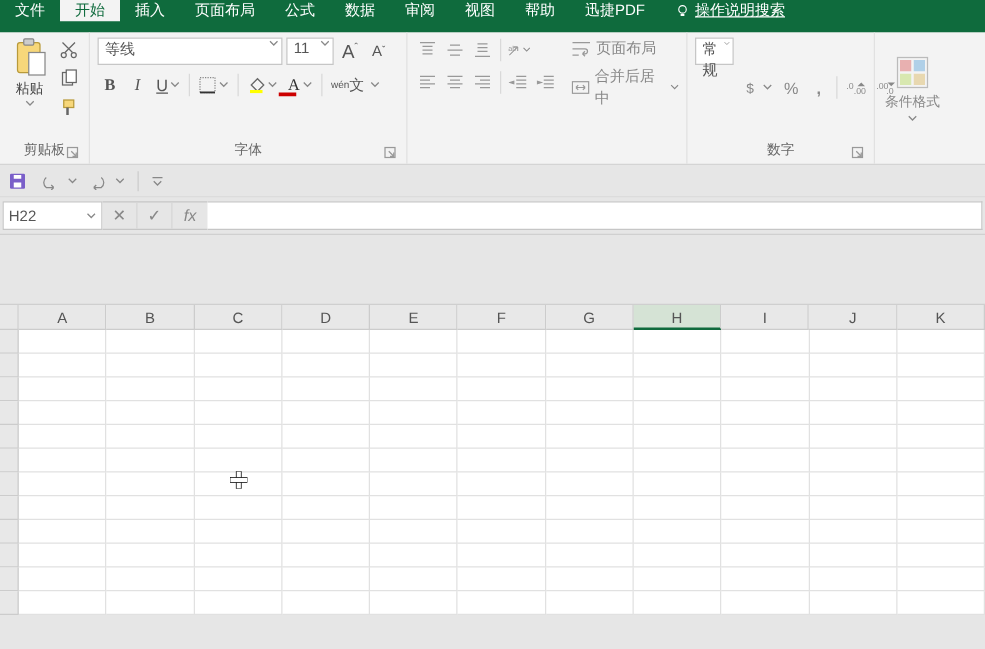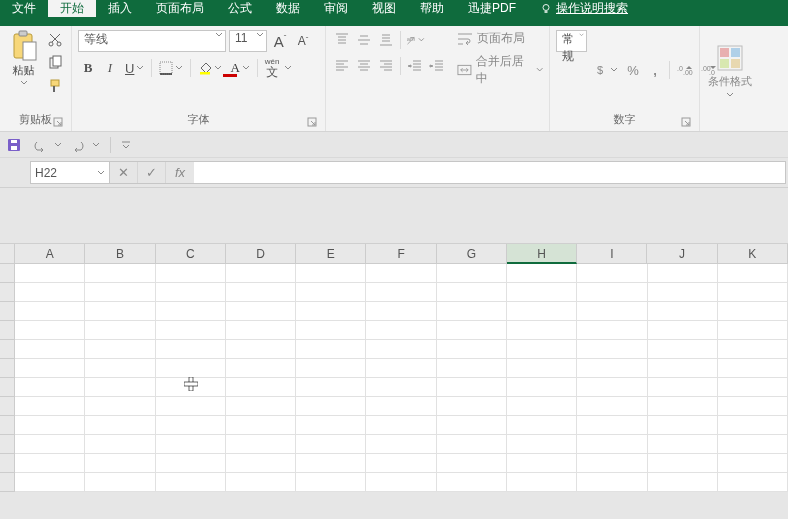--- a/index.html
+++ b/index.html
@@ -51,21 +51,21 @@
 
 .cf { width: 48px; display: flex; flex-direction: column; align-items: center; font-size: 11px; color: #888; gap: 2px; }
 .cf-icon { width: 28px; height: 28px; }
 
 
 .qat { height: 26px; background: #e6e6e6; display: flex; align-items: center; gap: 6px; padding: 0 4px; border-bottom: 1px solid #d9d9d9; }
 .qat-btn { width: 20px; height: 20px; display: flex; align-items: center; justify-content: center; }
 .qat .caret-s { margin-left: -2px; }
 
 
-.fxbar { height: 30px; background: #e6e6e6; display: flex; align-items: stretch; border-bottom: 1px solid #d0d0d0; padding-left: 28px; }
+.fxbar { height: 30px; background: #e6e6e6; display: flex; align-items: stretch; border-bottom: 1px solid #d0d0d0; }
 .namebox { width: 80px; background: #fff; border: 1px solid #c6c6c6; margin: 3px 0 3px 2px; display: flex; align-items: center; padding: 0 4px; font-size: 12px; color: #555; gap: 4px; }
 .fx-btns { display: flex; align-items: center; background: #e6e6e6; border-top: 1px solid #c6c6c6; border-bottom: 1px solid #c6c6c6; margin: 3px 0; }
 .fx-btn { width: 28px; display: flex; align-items: center; justify-content: center; color: #888; font-size: 13px; border-right: 1px solid #d6d6d6; height: 100%; }
 .fx-area { flex: 1; background: #fff; border: 1px solid #c6c6c6; border-left: none; margin: 3px 2px 3px 0; }
 
 
 .expand-gap { height: 56px; background: #e6e6e6; border-bottom: 1px solid #cfcfcf; }
 
 
 .grid { background: #fff; }
@@ -205,21 +205,21 @@
             </svg>
           </div>
         <div class="btn">
             <span style="font-family:serif;font-size:13px;color:#333">A</span>
             <svg class="caret" viewBox="0 0 8 8" style="margin-left:2px">
               <path d="M1 2l3 3 3-3" fill="none" stroke="#888"></path>
             </svg>
             <div style="position:absolute;width:14px;height:3px;background:#c00;margin-top:14px;margin-left:-20px"></div>
           </div>
         <div class="sep"></div>
-        <div class="btn" style="flex-direction:column;font-size:8px;line-height:1">
+        <div class="btn" style="flex-direction:row;font-size:8px;line-height:1">
             <span>wén</span>
             <span style="font-size:12px">文</span>
           </div>
         <svg class="caret" viewBox="0 0 8 8">
             <path d="M1 2l3 3 3-3" fill="none" stroke="#888"></path>
           </svg>
       </div>
     </div>
     <div class="group-label"><span>字体</span>
       <svg class="dialog-launcher" viewBox="0 0 10 10">

